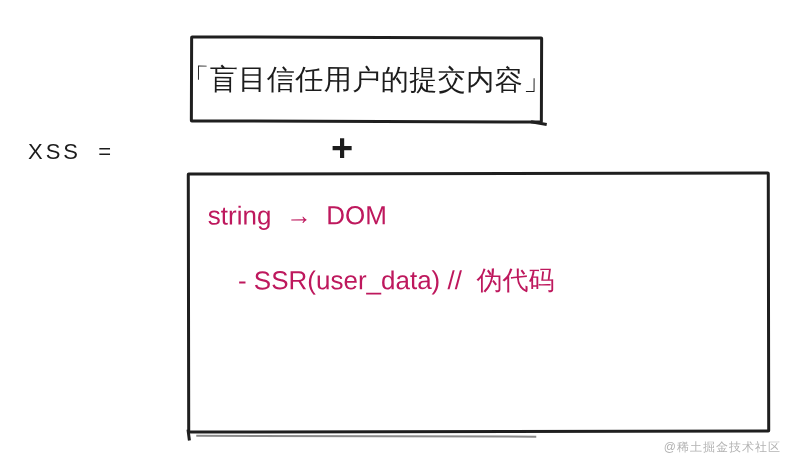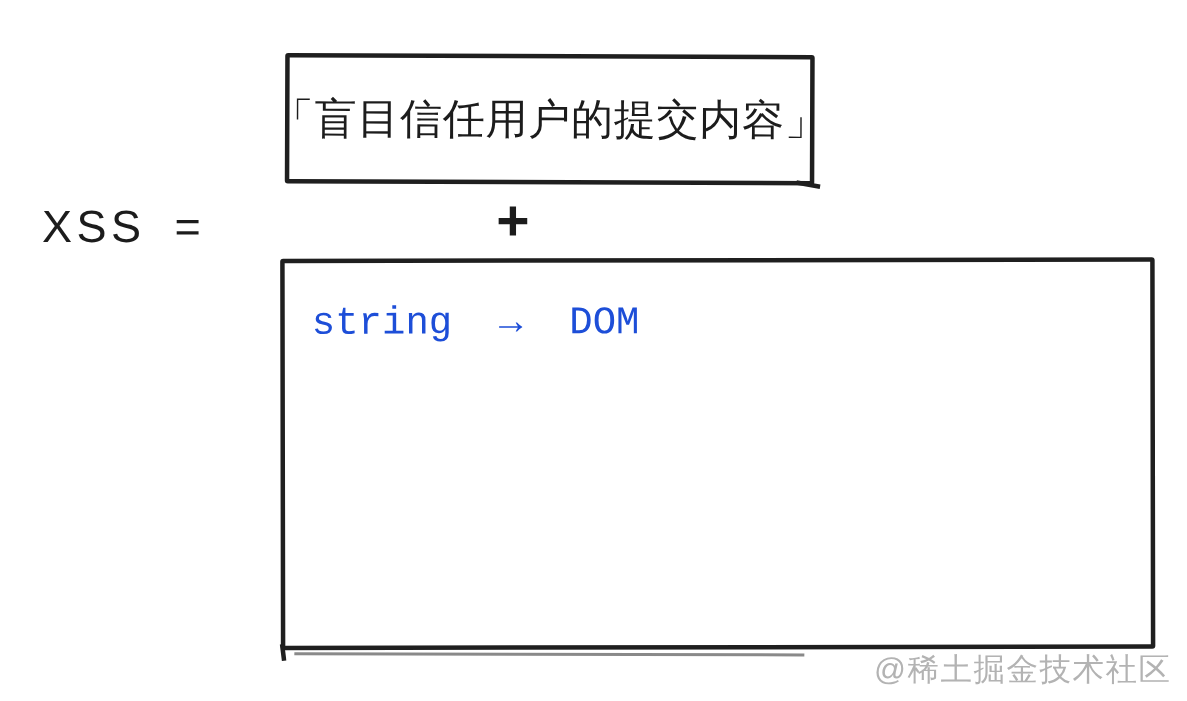--- a/index.html
+++ b/index.html
@@ -46,21 +46,21 @@
   .trust-box-text {
     font-size: 28px;
     letter-spacing: 0.5px;
     white-space: nowrap;
   }
 
   .xss-label {
     position: absolute;
     left: 28px;
     top: 137px;
-    font-size: 30px;
+    font-size: 22px;
     line-height: 30px;
     letter-spacing: 3px;
     word-spacing: 8px;
     white-space: pre;
   }
 
   .plus-operator {
     position: absolute;
     left: 320px;
     top: 129px;
@@ -100,36 +100,36 @@
     content: "";
     position: absolute;
     left: 6px;
     bottom: -7px;
     width: 340px;
     height: 2px;
     background: rgba(40, 40, 40, 0.55);
     transform: rotate(0.25deg);
   }
   .code-line {
-    font-family: Liberation Mono, monospace;
+    font-family: Liberation Sans, sans-serif;
     font-size: 26px;
     line-height: 26px;
     margin: 0 0 39px 0;
     white-space: pre;
-    color: #1d4ed8;
+    color: #be185d;
   }
   .code-line.indent {
     padding-left: 30px;
   }
 
   .watermark {
     position: absolute;
     top: 436px;
     right: 10px;
-    font-size: 21px;
+    font-size: 12px;
     line-height: 22px;
     letter-spacing: 1px;
     color: #b3b3b3;
     white-space: nowrap;
   }
 </style>
 </head>
 <body>
 
 <div class="canvas">
@@ -137,17 +137,18 @@
   <div class="trust-box">
     <span class="trust-box-text">「盲目信任用户的提交内容」</span>
   </div>
 
   <div class="xss-label">XSS =</div>
 
   <div class="plus-operator">+</div>
 
   <div class="code-box">
     <div class="code-line">string  →  DOM</div>
+    <div class="code-line indent">- SSR(user_data) //  伪代码</div>
   </div>
 
   <div class="watermark">@稀土掘金技术社区</div>
 
 </div>
 
 </body></html>

